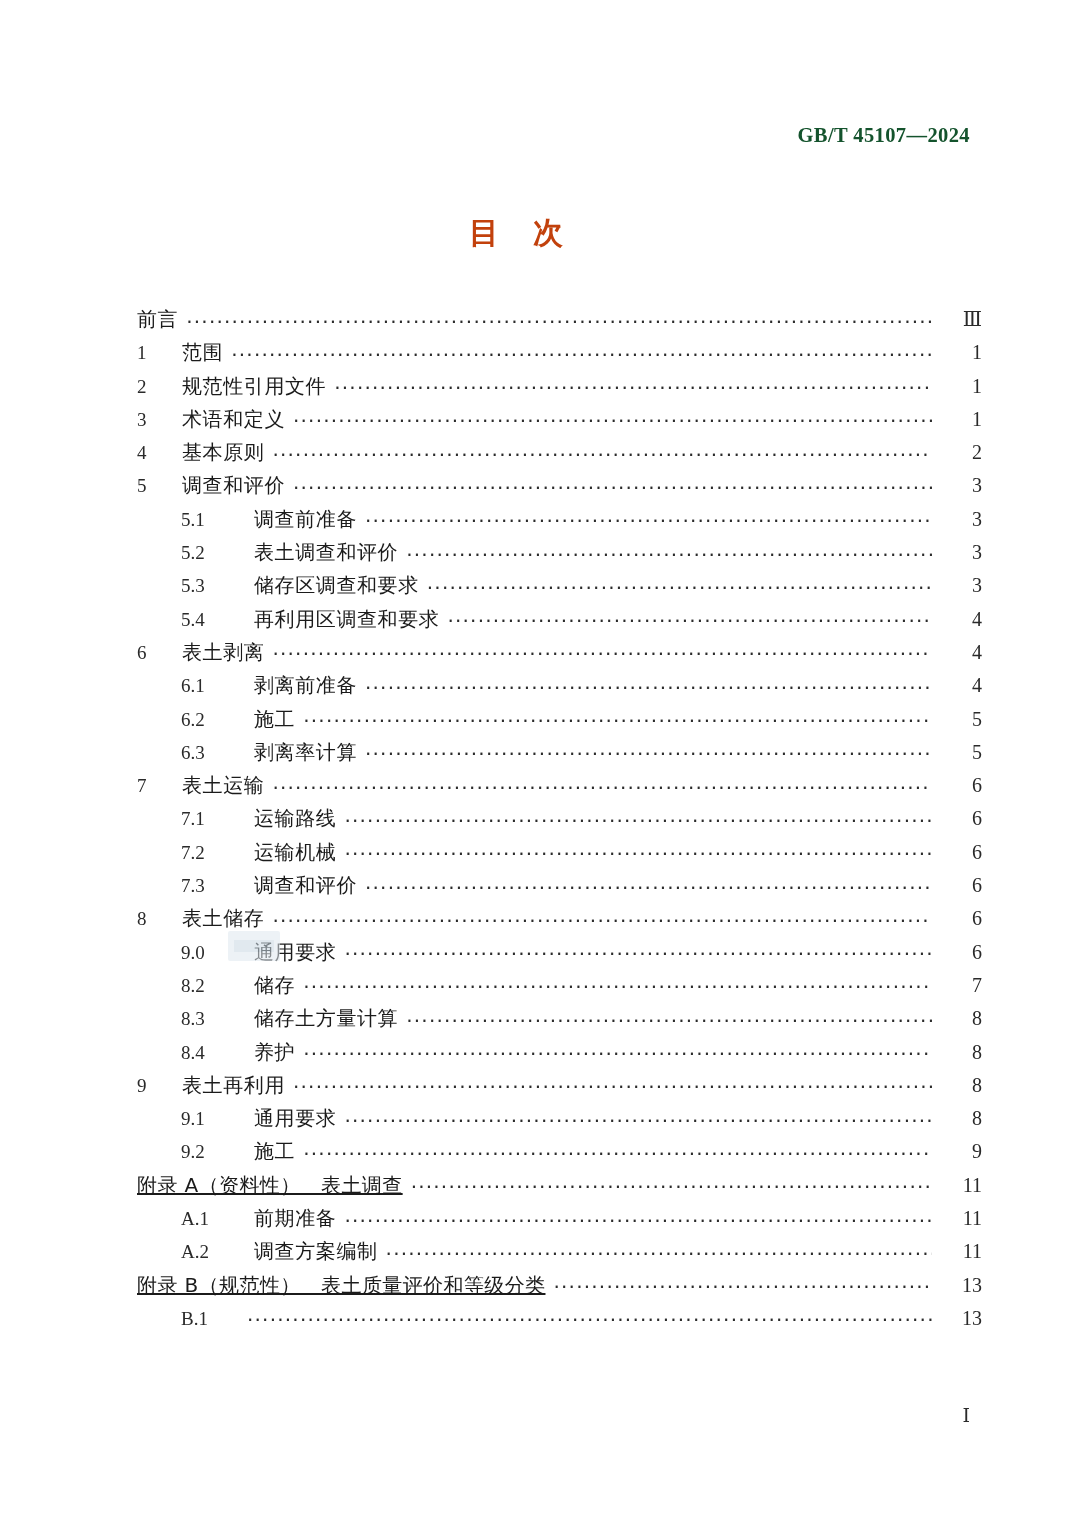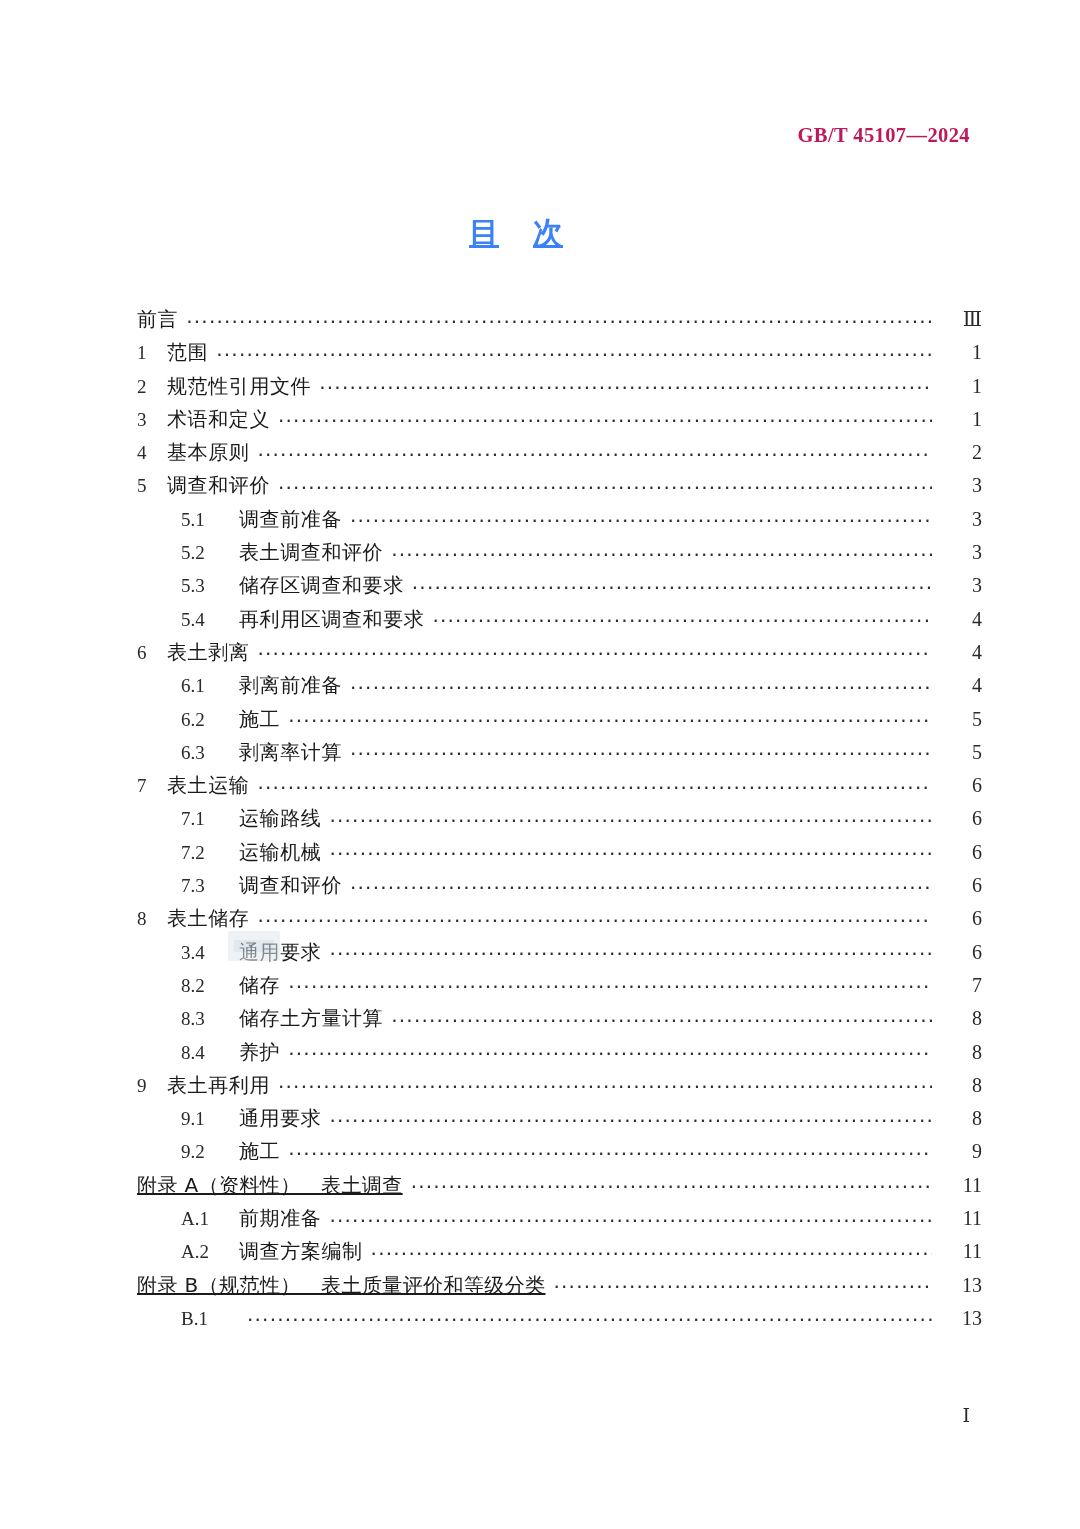--- a/index.html
+++ b/index.html
@@ -27,35 +27,34 @@
   .header {
     position: absolute;
     top: 124px;
     left: 120px;
     width: 850px;
     text-align: right;
     font-family: "Liberation Serif", "DejaVu Serif", serif;
     font-weight: bold;
     font-size: 20.5px;
     letter-spacing: 0.4px;
-    color: #be185d;
+    color: #14532d;
   }
 
   
   .doc-title {
     position: absolute;
     top: 213px;
     left: 0;
     width: 1032px;
     text-align: center;
     font-family: "DejaVu Sans", "Liberation Sans", sans-serif;
     font-weight: bold;
     font-size: 30px;
-    color: #3b82f6;
-    text-decoration: underline;
+    color: #c2410c;
   }
   .doc-title .gap {
     display: inline-block;
     width: 34px;
   }
 
   
   .toc {
     position: absolute;
     top: 303px;
@@ -92,20 +91,21 @@
     color: #2a2a2a;
     margin-left: 16px;
   }
 
   .label {
     font-family: "DejaVu Sans", "Liberation Sans", sans-serif;
     font-size: 20px;
     letter-spacing: 0.6px;
     color: #1b1b1b;
     flex: 0 0 auto;
+    margin-left: 15px;
   }
 
   
   .leader {
     flex: 1 1 auto;
     overflow: hidden;
     margin: 0 6px 0 8px;
     position: relative;
     height: 1em;
   }
@@ -304,21 +304,21 @@
         <span class="leader"></span>
         <span class="pageno">6</span>
       </div>
       <div class="toc-row lvl1">
         <span class="num">8</span>
         <span class="label">表土储存</span>
         <span class="leader"></span>
         <span class="pageno">6</span>
       </div>
       <div class="toc-row lvl2">
-        <span class="subnum">3.4</span>
+        <span class="subnum">9.0</span>
         <span class="label">通用要求</span>
         <span class="leader"></span>
         <span class="pageno">6</span>
       </div>
       <div class="toc-row lvl2">
         <span class="subnum">8.2</span>
         <span class="label">储存</span>
         <span class="leader"></span>
         <span class="pageno">7</span>
       </div>

